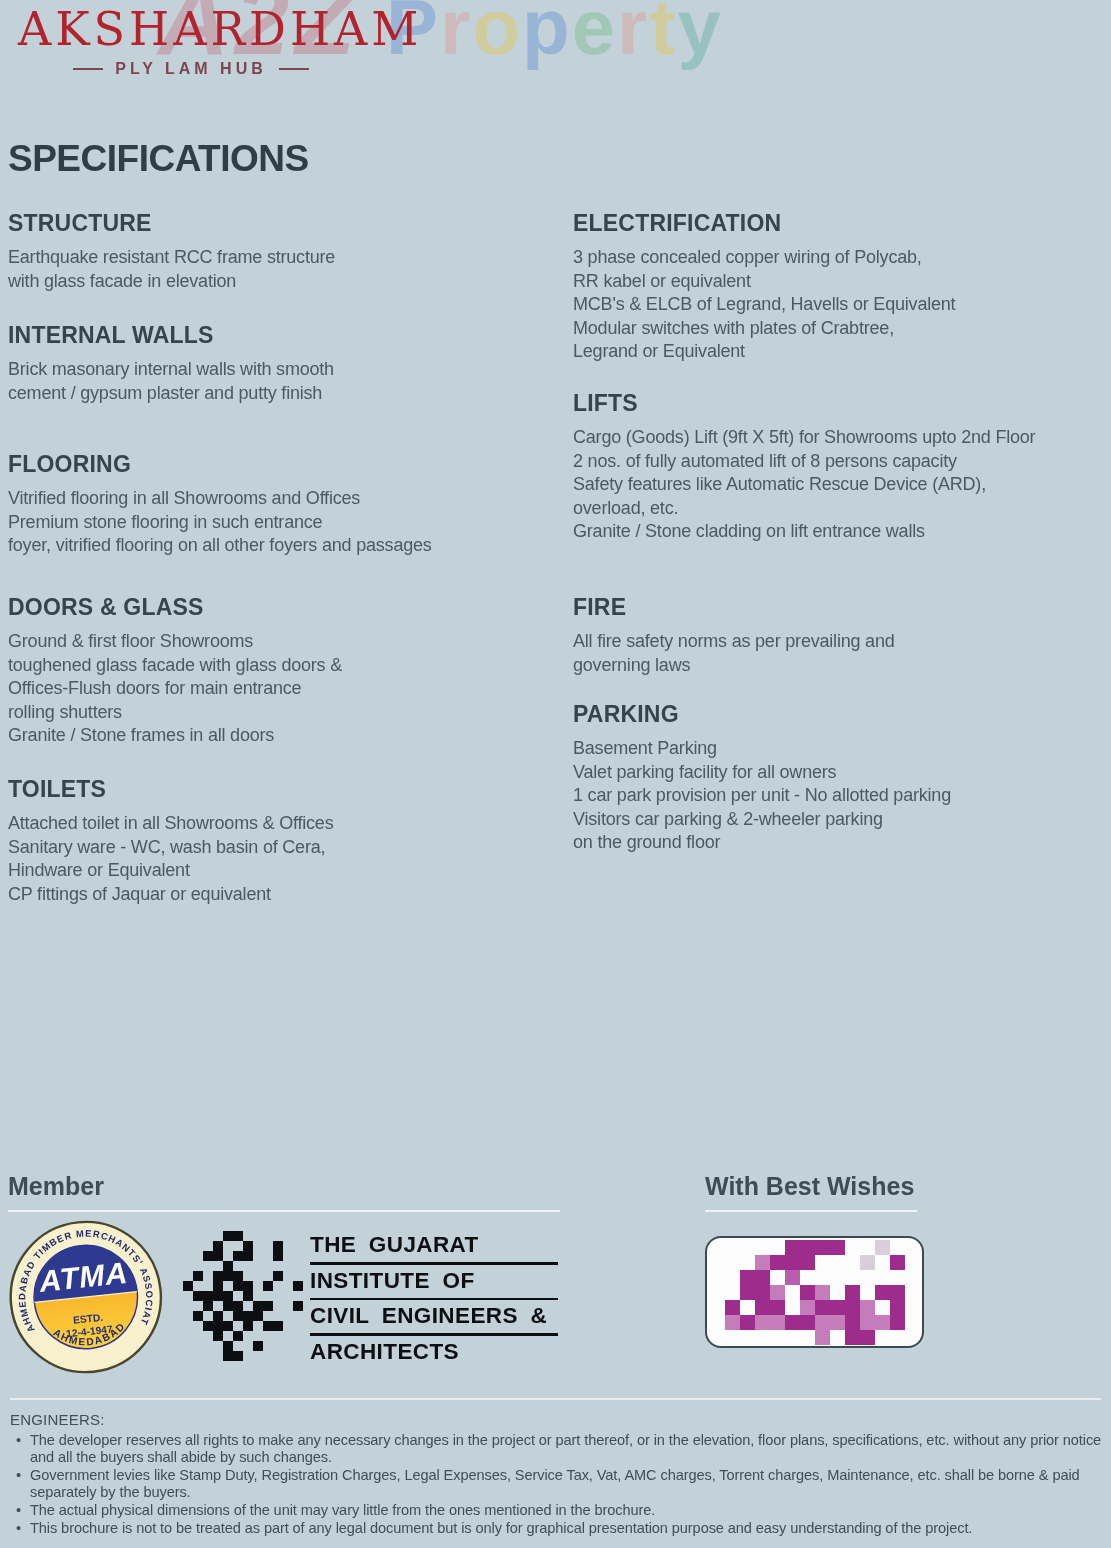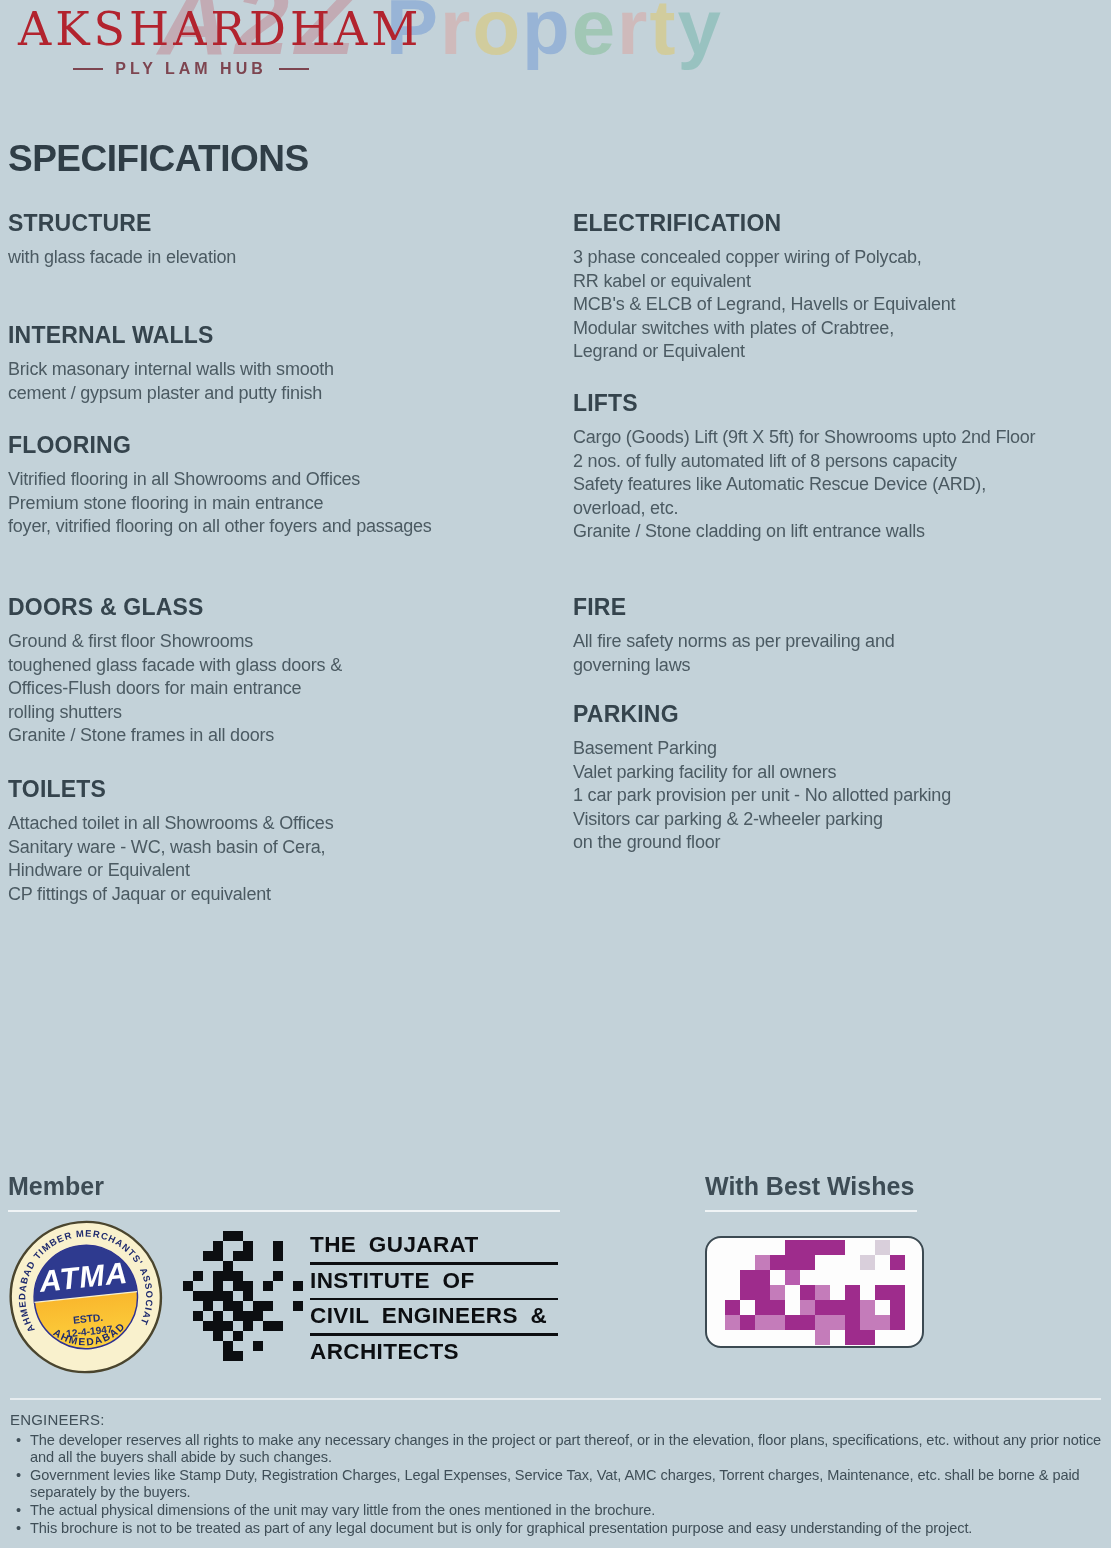--- a/index.html
+++ b/index.html
@@ -81,33 +81,34 @@
     <span class="dash"></span>
     <span class="tagline">PLY LAM HUB</span>
     <span class="dash"></span>
   </div>
 </header>
 
 <h1 class="title">SPECIFICATIONS</h1>
 
 <section class="section col-left" style="top:210px">
   <h2>STRUCTURE</h2>
+  <div class="bodyline">Earthquake resistant RCC frame structure</div>
   <div class="bodyline">with glass facade in elevation</div>
 </section>
 
 <section class="section col-left" style="top:322px">
   <h2>INTERNAL WALLS</h2>
   <div class="bodyline">Brick masonary internal walls with smooth</div>
   <div class="bodyline">cement / gypsum plaster and putty finish</div>
 </section>
 
-<section class="section col-left" style="top:432px">
+<section class="section col-left" style="top:451px">
   <h2>FLOORING</h2>
   <div class="bodyline">Vitrified flooring in all Showrooms and Offices</div>
-  <div class="bodyline">Premium stone flooring in main entrance</div>
+  <div class="bodyline">Premium stone flooring in such entrance</div>
   <div class="bodyline">foyer, vitrified flooring on all other foyers and passages</div>
 </section>
 
 <section class="section col-left" style="top:594px">
   <h2>DOORS &amp; GLASS</h2>
   <div class="bodyline">Ground &amp; first floor Showrooms</div>
   <div class="bodyline">toughened glass facade with glass doors &amp;</div>
   <div class="bodyline">Offices-Flush doors for main entrance</div>
   <div class="bodyline">rolling shutters</div>
   <div class="bodyline">Granite / Stone frames in all doors</div>

